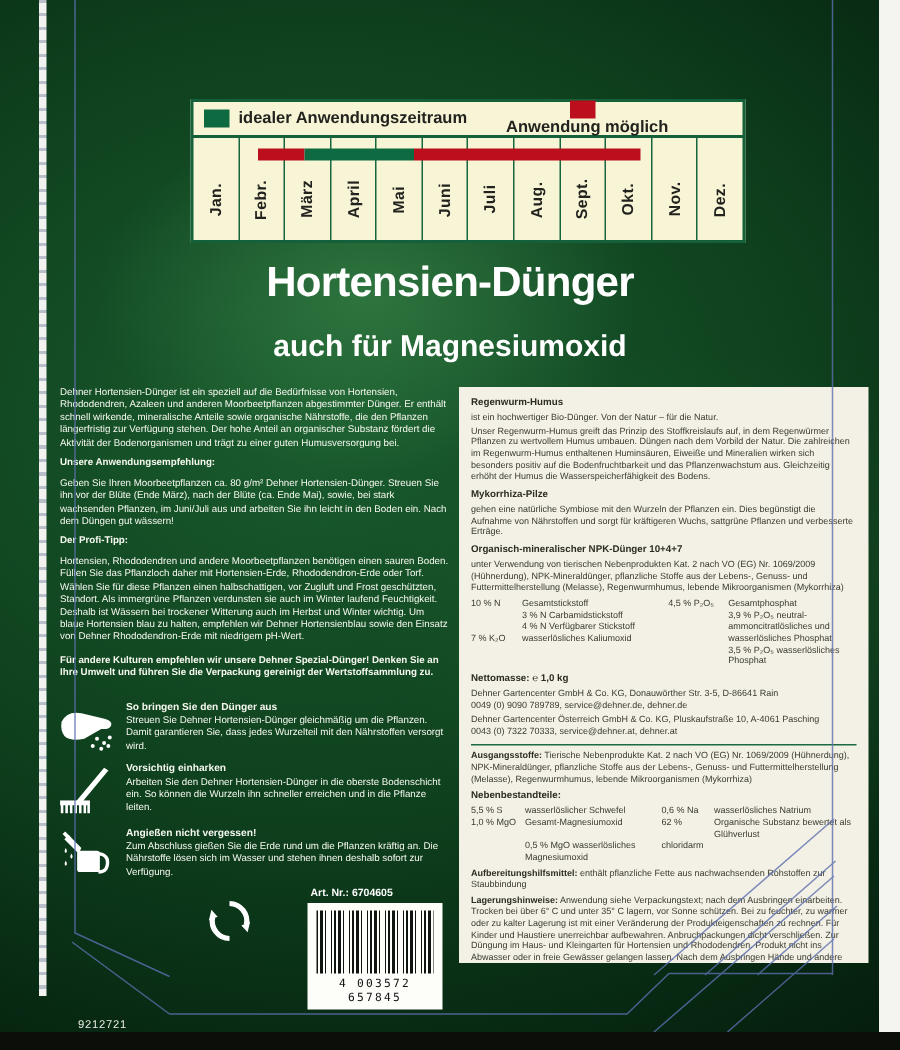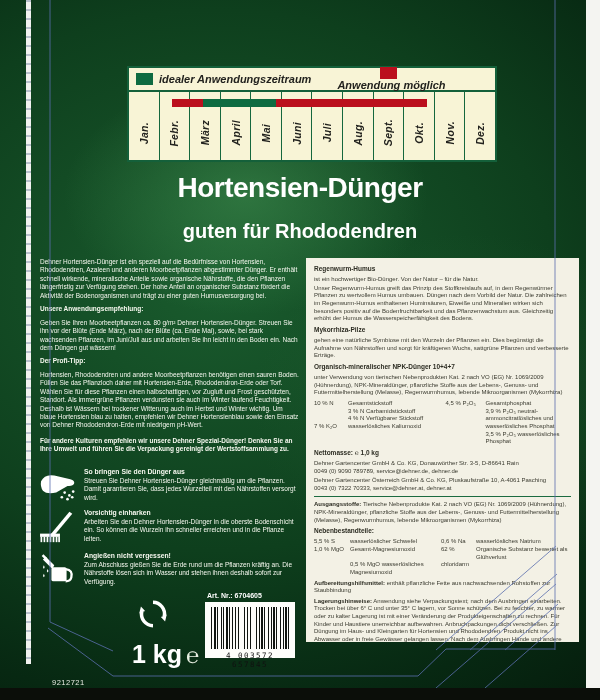--- a/index.html
+++ b/index.html
@@ -12,21 +12,21 @@
       radial-gradient(ellipse 650px 520px at 36% 40%, #1a5c2e 0%, #0e3f1d 52%, #072812 82%, #051c0c 100%);
   }
   
   .reg-strip{position:absolute;left:26px;top:0;width:5px;height:664px;
     background:repeating-linear-gradient(180deg,#b9c0cc 0 2px,#f2f2f0 2px 9px);}
   .white-strip-right{position:absolute;right:0;top:0;width:14px;height:690px;background:#f4f4f1;}
   .bottom-dark{position:absolute;left:0;bottom:0;width:600px;height:12px;background:#0b0e09;z-index:30;}
   .die-svg{position:absolute;left:0;top:0;z-index:25;pointer-events:none;}
 
   
-  .calendar{position:absolute;left:127px;top:66px;width:370px;z-index:5;font-style:italic;}
+  .calendar{position:absolute;left:127px;top:66px;width:370px;z-index:5;}
   .cal-legend{display:flex;align-items:center;background:#f8f4d6;border:2px solid #14603a;
     height:22px;padding:0 0 0 7px;}
   .swatch{width:17px;height:12px;display:inline-block;margin-right:6px;}
   .legend-label{font-size:11px;font-weight:bold;color:#22221e;}
   .legend-group{display:flex;align-items:center;}
   .legend-gap{margin-left:26px;flex-direction:column;}
   .cal-table{position:relative;display:flex;background:#f8f4d6;border:2px solid #14603a;
     border-top:none;height:68px;}
   .cal-cell{flex:1;border-right:1.5px solid #15673d;display:flex;align-items:center;justify-content:center;}
   .cal-cell:last-child{border-right:none;}
@@ -52,21 +52,21 @@
   .howto-block{display:flex;margin-bottom:7px;}
   .howto-icon{width:44px;flex:0 0 44px;display:flex;justify-content:flex-start;}
   .howto-text{flex:1;}
   .howto-text b{display:block;font-size:6.8px;}
 
   
   .green-dot{position:absolute;left:138px;top:599px;z-index:5;}
   .weight{position:absolute;left:132px;top:640px;z-index:5;color:#fff;font-size:25px;font-weight:bold;}
   .weight .e-sign{font-weight:normal;font-size:22px;color:#e8efe2;margin-left:4px;}
   .artnr{position:absolute;left:207px;top:592px;z-index:5;color:#fff;font-size:7px;font-weight:bold;}
-  .barcode-box{position:absolute;left:205px;top:602px;width:90px;height:56px;background:#fdfdfa;
+  .barcode-box{position:absolute;left:205px;top:602px;width:90px;height:71px;background:#fdfdfa;
     z-index:5;padding:5px 6px 2px 6px;box-sizing:border-box;}
   .barcode-bars{height:42px;
     background:repeating-linear-gradient(90deg,#101410 0 1px,#fdfdfa 1px 2.5px,#101410 2.5px 4.5px,#fdfdfa 4.5px 5.5px,#101410 5.5px 6.5px,#fdfdfa 6.5px 9.5px,#101410 9.5px 10.5px,#fdfdfa 10.5px 12px);}
   .barcode-digits{text-align:center;font-size:7.5px;color:#111;letter-spacing:1.5px;margin-top:2px;font-family:"DejaVu Sans Mono",monospace;}
   .print-code{position:absolute;left:52px;top:678px;z-index:5;color:#e9ece4;font-size:7.5px;font-weight:normal;letter-spacing:.5px;}
 
   
   .right-box{position:absolute;left:306px;top:258px;width:273px;height:384px;background:#f3f1e5;
     z-index:5;box-sizing:border-box;padding:7px 8px;color:#3b3b30;font-size:6px;line-height:1.27;overflow:hidden;}
   .right-box p{margin:0 0 3px 0;}
@@ -140,21 +140,21 @@
       <div class="cal-cell">
           <span class="month-label">Nov.</span>
         </div>
       <div class="cal-cell">
           <span class="month-label">Dez.</span>
         </div>
     </div>
   </div>
 
   <div class="title">Hortensien-Dünger</div>
-  <div class="subtitle">guten für Rhododendren</div>
+  <div class="subtitle">auch für Magnesiumoxid</div>
 
   <div class="left-col">
     <p>Dehner Hortensien-Dünger ist ein speziell auf die Bedürfnisse von Hortensien, Rhododendren, Azaleen und anderen Moorbeetpflanzen abgestimmter Dünger. Er enthält schnell wirkende, mineralische Anteile sowie organische Nährstoffe, die den Pflanzen längerfristig zur Verfügung stehen. Der hohe Anteil an organischer Substanz fördert die Aktivität der Bodenorganismen und trägt zu einer guten Humusversorgung bei.</p>
     <p class="lc-head">Unsere Anwendungsempfehlung:</p>
     <p>Geben Sie Ihren Moorbeetpflanzen ca. 80 g/m² Dehner Hortensien-Dünger. Streuen Sie ihn vor der Blüte (Ende März), nach der Blüte (ca. Ende Mai), sowie, bei stark wachsenden Pflanzen, im Juni/Juli aus und arbeiten Sie ihn leicht in den Boden ein. Nach dem Düngen gut wässern!</p>
     <p class="lc-head">Der Profi-Tipp:</p>
     <p>Hortensien, Rhododendren und andere Moorbeetpflanzen benötigen einen sauren Boden. Füllen Sie das Pflanzloch daher mit Hortensien-Erde, Rhododendron-Erde oder Torf. Wählen Sie für diese Pflanzen einen halbschattigen, vor Zugluft und Frost geschützten, Standort. Als immergrüne Pflanzen verdunsten sie auch im Winter laufend Feuchtigkeit. Deshalb ist Wässern bei trockener Witterung auch im Herbst und Winter wichtig. Um blaue Hortensien blau zu halten, empfehlen wir Dehner Hortensienblau sowie den Einsatz von Dehner Rhododendron-Erde mit niedrigem pH-Wert.</p>
     <p class="eco">Für andere Kulturen empfehlen wir unsere Dehner Spezial-Dünger! Denken Sie an Ihre Umwelt und führen Sie die Verpackung gereinigt der Wertstoffsammlung zu.</p>
   </div>
 
@@ -215,23 +215,20 @@
   </div>
 
   <span class="green-dot">
     <svg width="30" height="30" viewBox="0 0 36 36">
       <path d="M18 4 A14 14 0 0 1 31.5 21" fill="none" stroke="#fff" stroke-width="4.2"></path>
       <polygon class="wh" points="34.5,18.5 27.5,21.5 32.5,27"></polygon>
       <path d="M18 32 A14 14 0 0 1 4.5 15" fill="none" stroke="#fff" stroke-width="4.2"></path>
       <polygon class="wh" points="1.5,17.5 8.5,14.5 3.5,9"></polygon>
     </svg>
   </span>
-  <div class="weight">
-    <span>1 kg</span><span class="e-sign">℮</span>
-  </div>
   <div class="artnr">Art. Nr.: 6704605</div>
   <div class="barcode-box">
     <div class="barcode-bars"></div>
     <div class="barcode-digits">4 003572 657845</div>
   </div>
   <div class="print-code">9212721</div>
 
   <div class="right-box">
     <p class="rb-head">Regenwurm-Humus</p>
     <p style="margin-bottom:1px;">ist ein hochwertiger Bio-Dünger. Von der Natur – für die Natur.</p>

